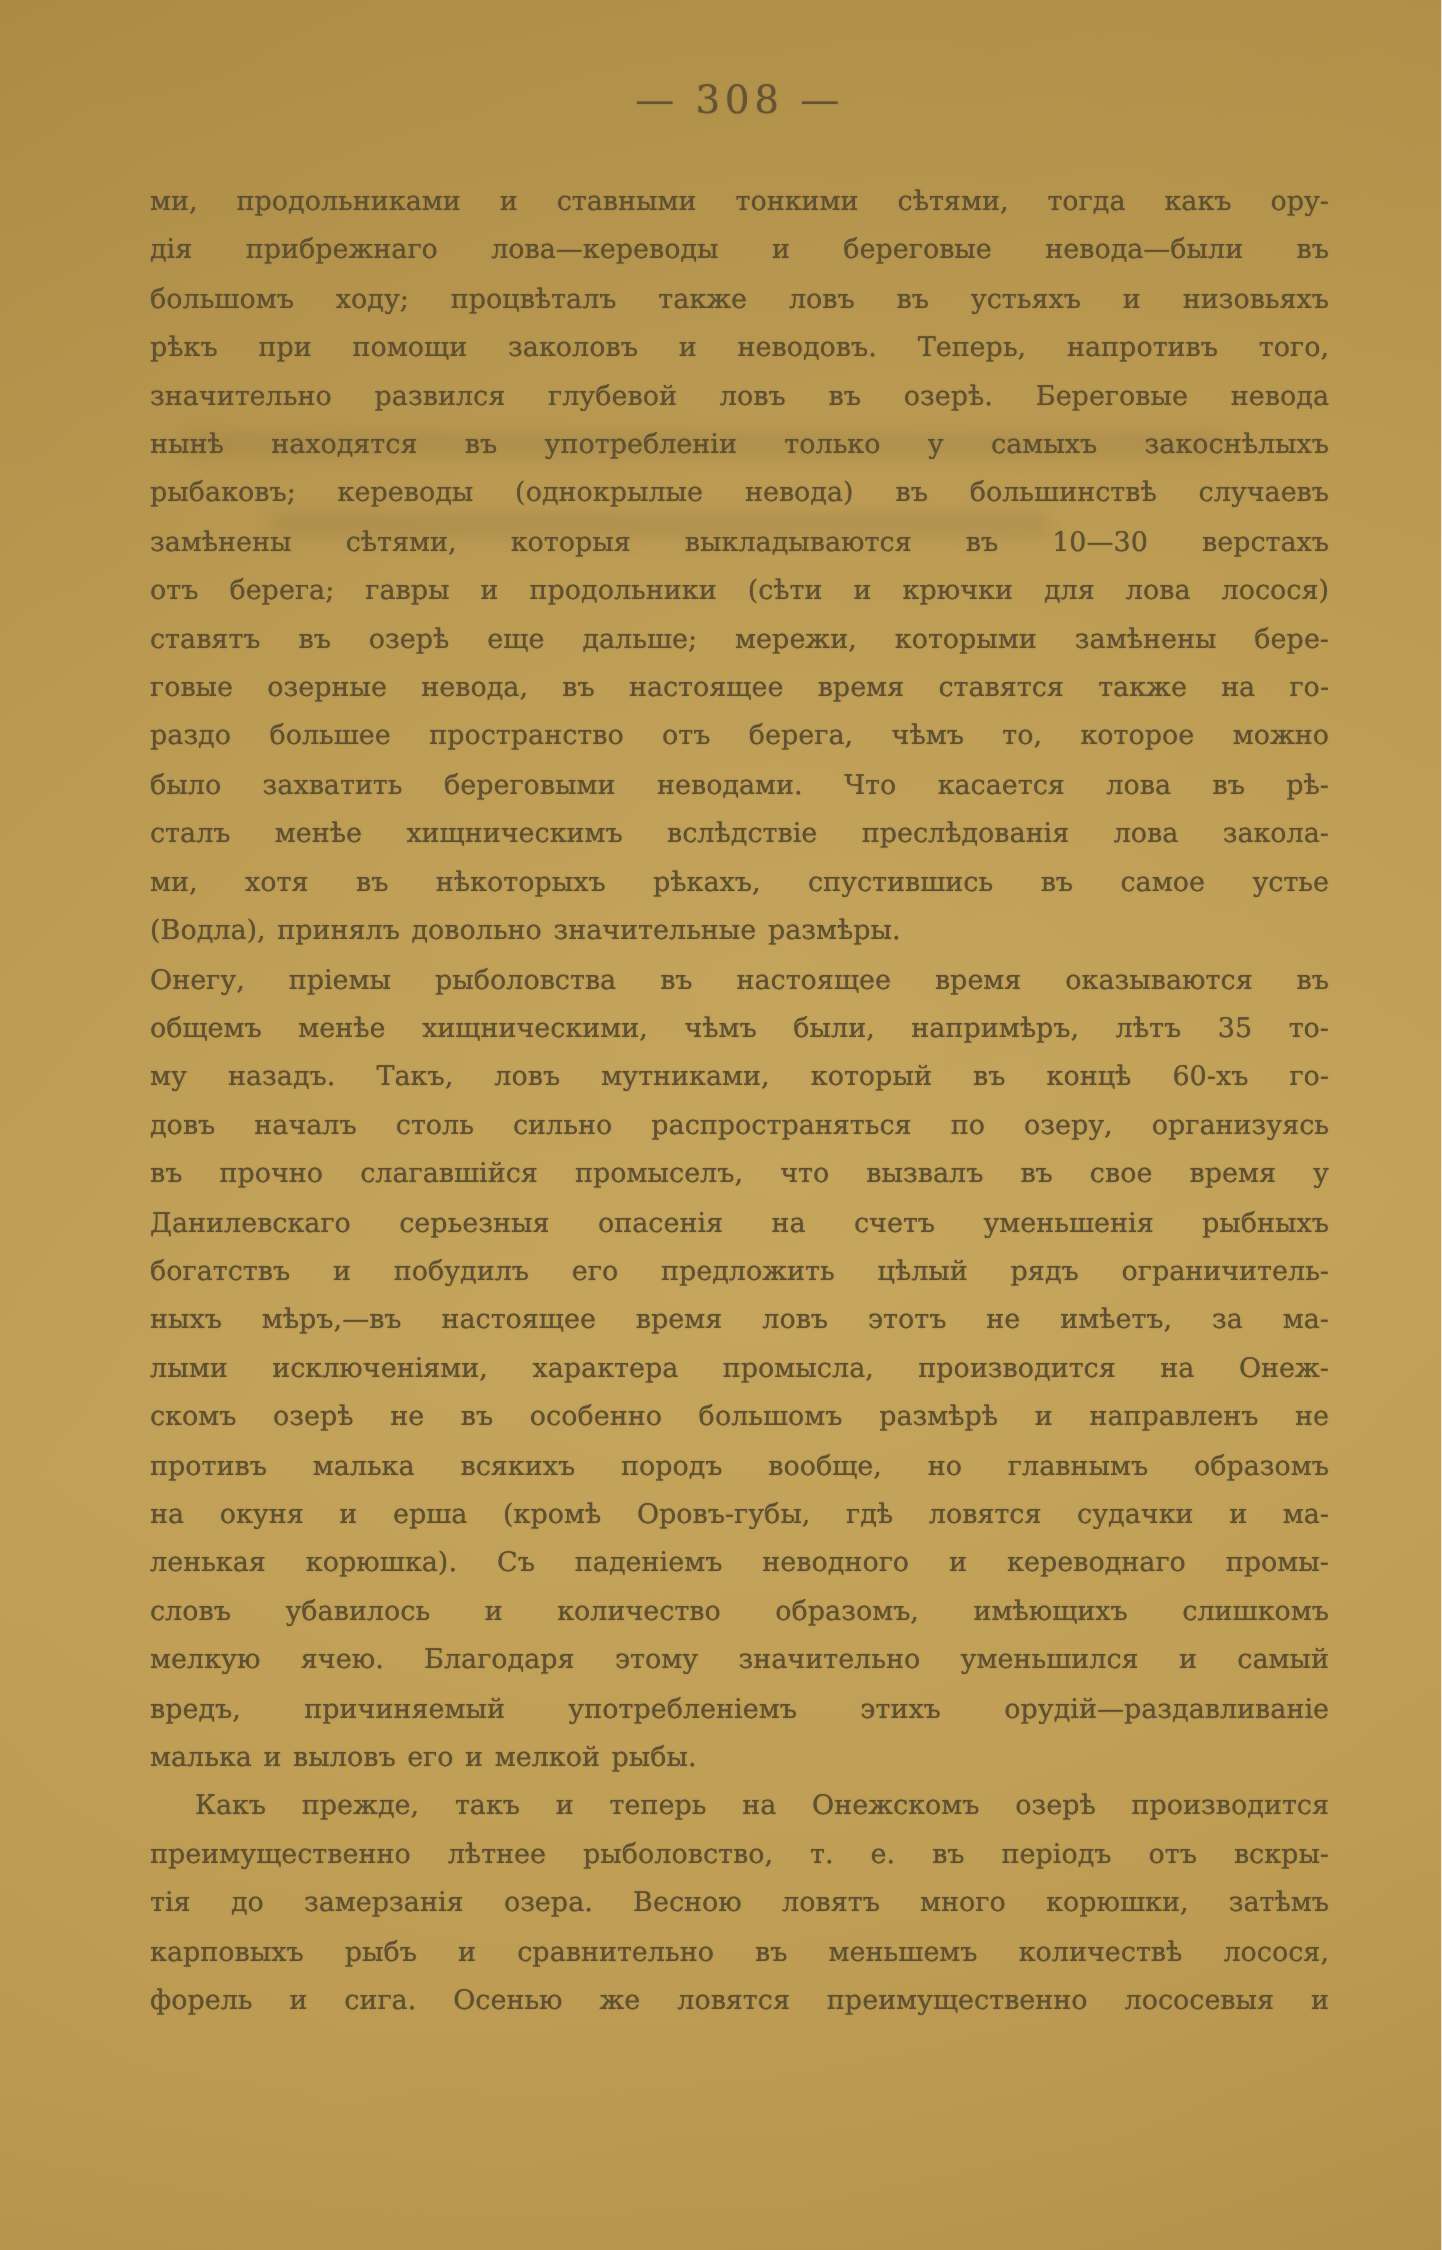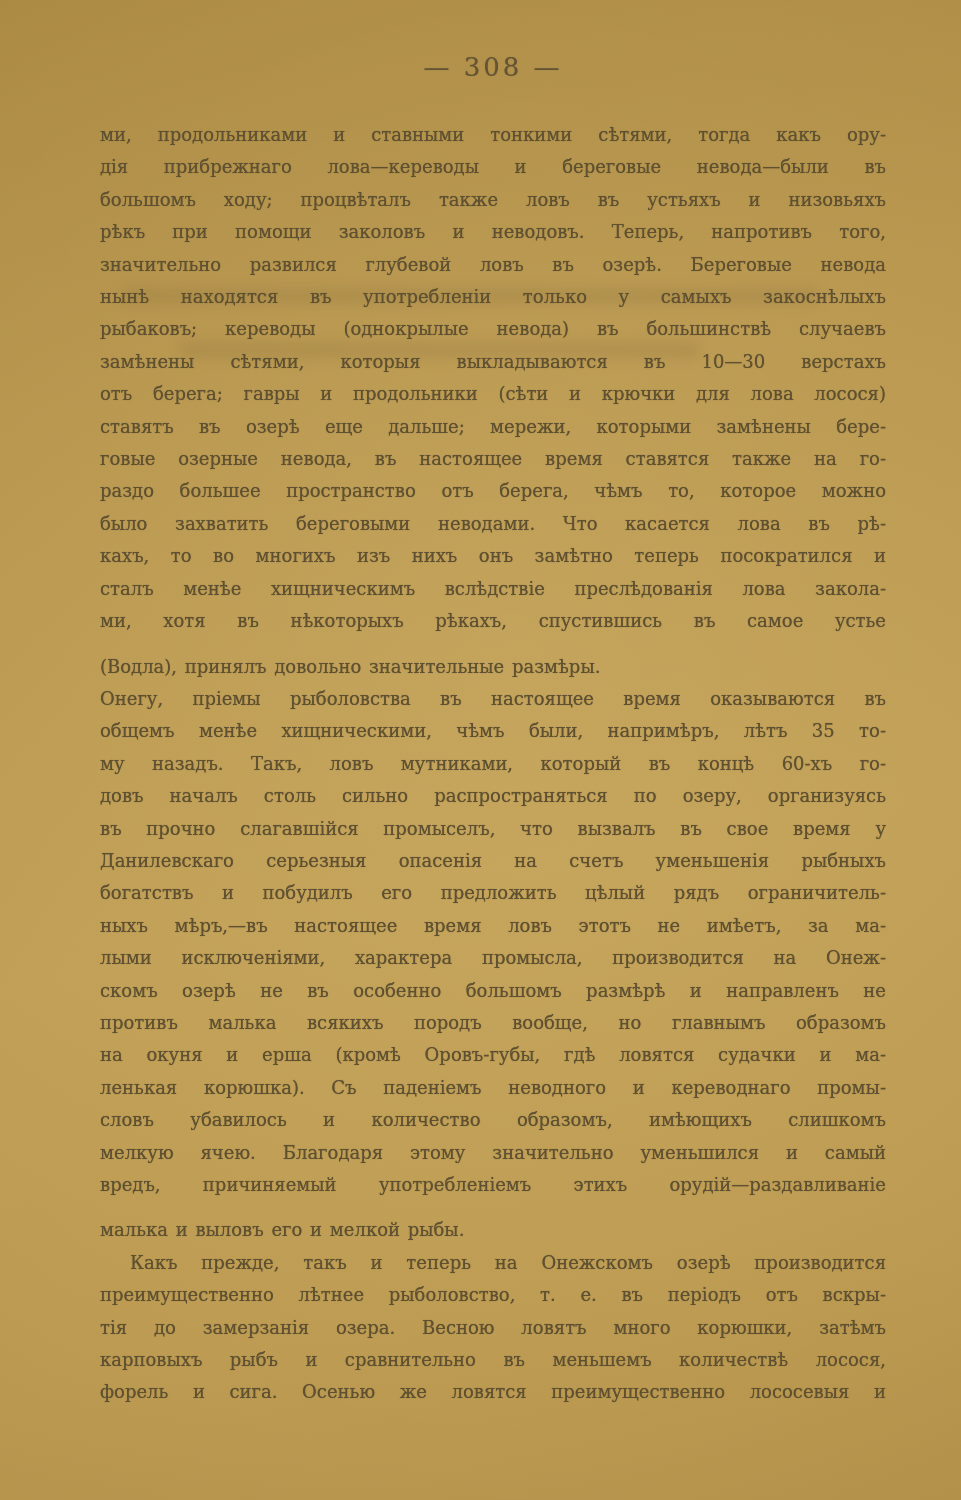--- a/index.html
+++ b/index.html
@@ -42,21 +42,20 @@
 
   .paragraph { margin: 0; padding: 0; }
 
   .line {
     white-space: nowrap;
     text-align: justify;
     text-align-last: justify;
   }
   .line.last {
     text-align-last: left;
-    margin-top: 13px;
   }
   .line.indent { text-indent: 30px; }
 
   
   .bleed {
     position: absolute;
     left: 120px;
     width: 700px;
     height: 16px;
     background: rgba(122,101,54,0.18);
@@ -82,21 +81,20 @@
         <div class="line">рѣкъ при помощи заколовъ и неводовъ. Теперь, напротивъ того,</div>
         <div class="line">значительно развился глубевой ловъ въ озерѣ. Береговые невода</div>
         <div class="line">нынѣ находятся въ употребленіи только у самыхъ закоснѣлыхъ</div>
         <div class="line">рыбаковъ; кереводы (однокрылые невода) въ большинствѣ случаевъ</div>
         <div class="line">замѣнены сѣтями, которыя выкладываются въ 10—30 верстахъ</div>
         <div class="line">отъ берега; гавры и продольники (сѣти и крючки для лова лосося)</div>
         <div class="line">ставятъ въ озерѣ еще дальше; мережи, которыми замѣнены бере-</div>
         <div class="line">говые озерные невода, въ настоящее время ставятся также на го-</div>
         <div class="line">раздо большее пространство отъ берега, чѣмъ то, которое можно</div>
         <div class="line">было захватить береговыми неводами. Что касается лова въ рѣ-</div>
-        <div class="line">кахъ, то во многихъ изъ нихъ онъ замѣтно теперь посократился и</div>
         <div class="line">сталъ менѣе хищническимъ вслѣдствіе преслѣдованія лова закола-</div>
         <div class="line">ми, хотя въ нѣкоторыхъ рѣкахъ, спустившись въ самое устье</div>
         <div class="line last">(Водла), принялъ довольно значительные размѣры.</div>
       </div>
       <div class="paragraph">
         <div class="line">Онегу, пріемы рыболовства въ настоящее время оказываются въ</div>
         <div class="line">общемъ менѣе хищническими, чѣмъ были, напримѣръ, лѣтъ 35 то-</div>
         <div class="line">му назадъ. Такъ, ловъ мутниками, который въ концѣ 60-хъ го-</div>
         <div class="line">довъ началъ столь сильно распространяться по озеру, организуясь</div>
         <div class="line">въ прочно слагавшійся промыселъ, что вызвалъ въ свое время у</div>

